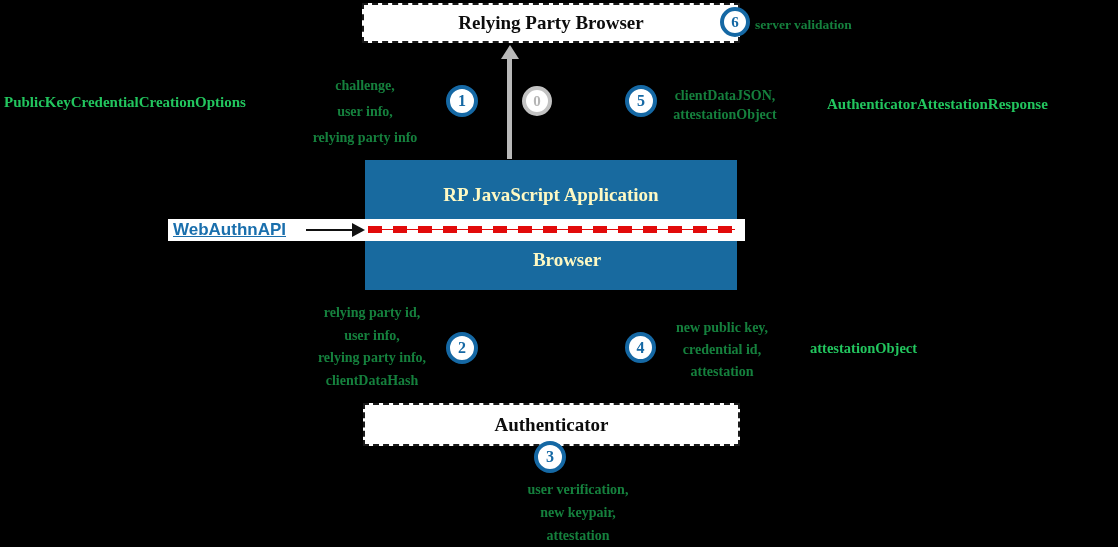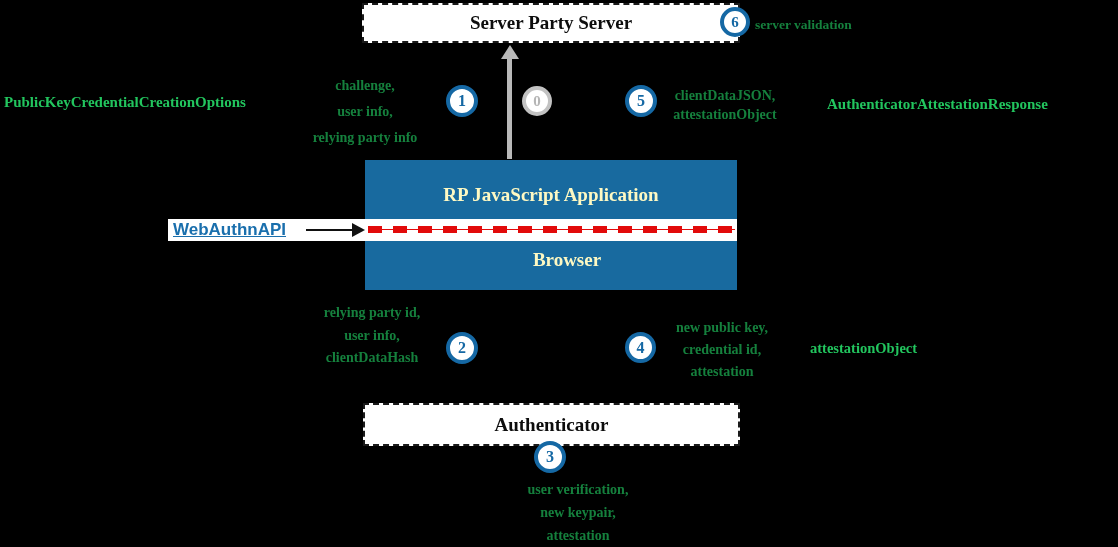--- a/index.html
+++ b/index.html
@@ -32,21 +32,21 @@
   }
   
   .bluebox{
     background:#186a9f;
   }
   .bluebox .title{
     position:absolute;left:0;width:100%;text-align:center;color:#fef9c3;
     font-weight:bold;font-size:19px;
   }
   
-  .strip{background:#fff;}
+  .strip{background:#fff;padding-left:8px;}
   .webauthn-label{
     font-family:"Liberation Sans", sans-serif;font-weight:bold;font-size:17px;
     color:#1a6fad;text-decoration:underline;white-space:nowrap;
   }
   .arrow-line{background:#111;height:2px;}
   .arrow-head-right{
     width:0;height:0;border-top:7px solid transparent;border-bottom:7px solid transparent;
     border-left:13px solid #111;
   }
   .red-thin{background:#e20a0a;height:1px;}
@@ -60,21 +60,21 @@
     width:0;height:0;border-left:9px solid transparent;border-right:9px solid transparent;
     border-bottom:14px solid #b9b9b9;
   }
 </style>
 </head>
 <body>
 
 <div class="canvas">
 
   <div class="abs dashed-box" style="left:362px;top:3px;width:378px;height:40px;">
-    <span>Server Party Server</span>
+    <span>Relying Party Browser</span>
   </div>
 
   <div class="abs badge blue" style="left:720px;top:7px;width:30px;height:30px;font-size:15px;">
     <span>6</span>
   </div>
   <div class="abs steplabel" style="left:755px;top:14px;width:125px;text-align:left;font-size:13.5px;">
     <div>server validation</div>
   </div>
 
   <div class="abs sidelabel" style="left:4px;top:94px;">PublicKeyCredentialCreationOptions</div>
@@ -113,20 +113,21 @@
     <div class="abs webauthn-label" style="left:5px;top:1px;">WebAuthnAPI</div>
     <div class="abs arrow-line" style="left:138px;top:10px;width:48px;"></div>
     <div class="abs arrow-head-right" style="left:184px;top:4px;"></div>
     <div class="abs red-thin" style="left:200px;top:10px;width:367px;"></div>
     <div class="abs red-dashes" style="left:200px;top:7px;width:367px;"></div>
   </div>
 
   <div class="abs steplabel" style="left:292px;top:302px;width:160px;line-height:22.5px;">
     <div>relying party id,</div>
     <div>user info,</div>
+    <div>relying party info,</div>
     <div>clientDataHash</div>
   </div>
   <div class="abs badge blue" style="left:446px;top:332px;width:32px;height:32px;font-size:16px;">
     <span>2</span>
   </div>
 
   <div class="abs badge blue" style="left:625px;top:332px;width:31px;height:31px;font-size:16px;">
     <span>4</span>
   </div>
   <div class="abs steplabel" style="left:652px;top:317px;width:140px;line-height:22px;">

